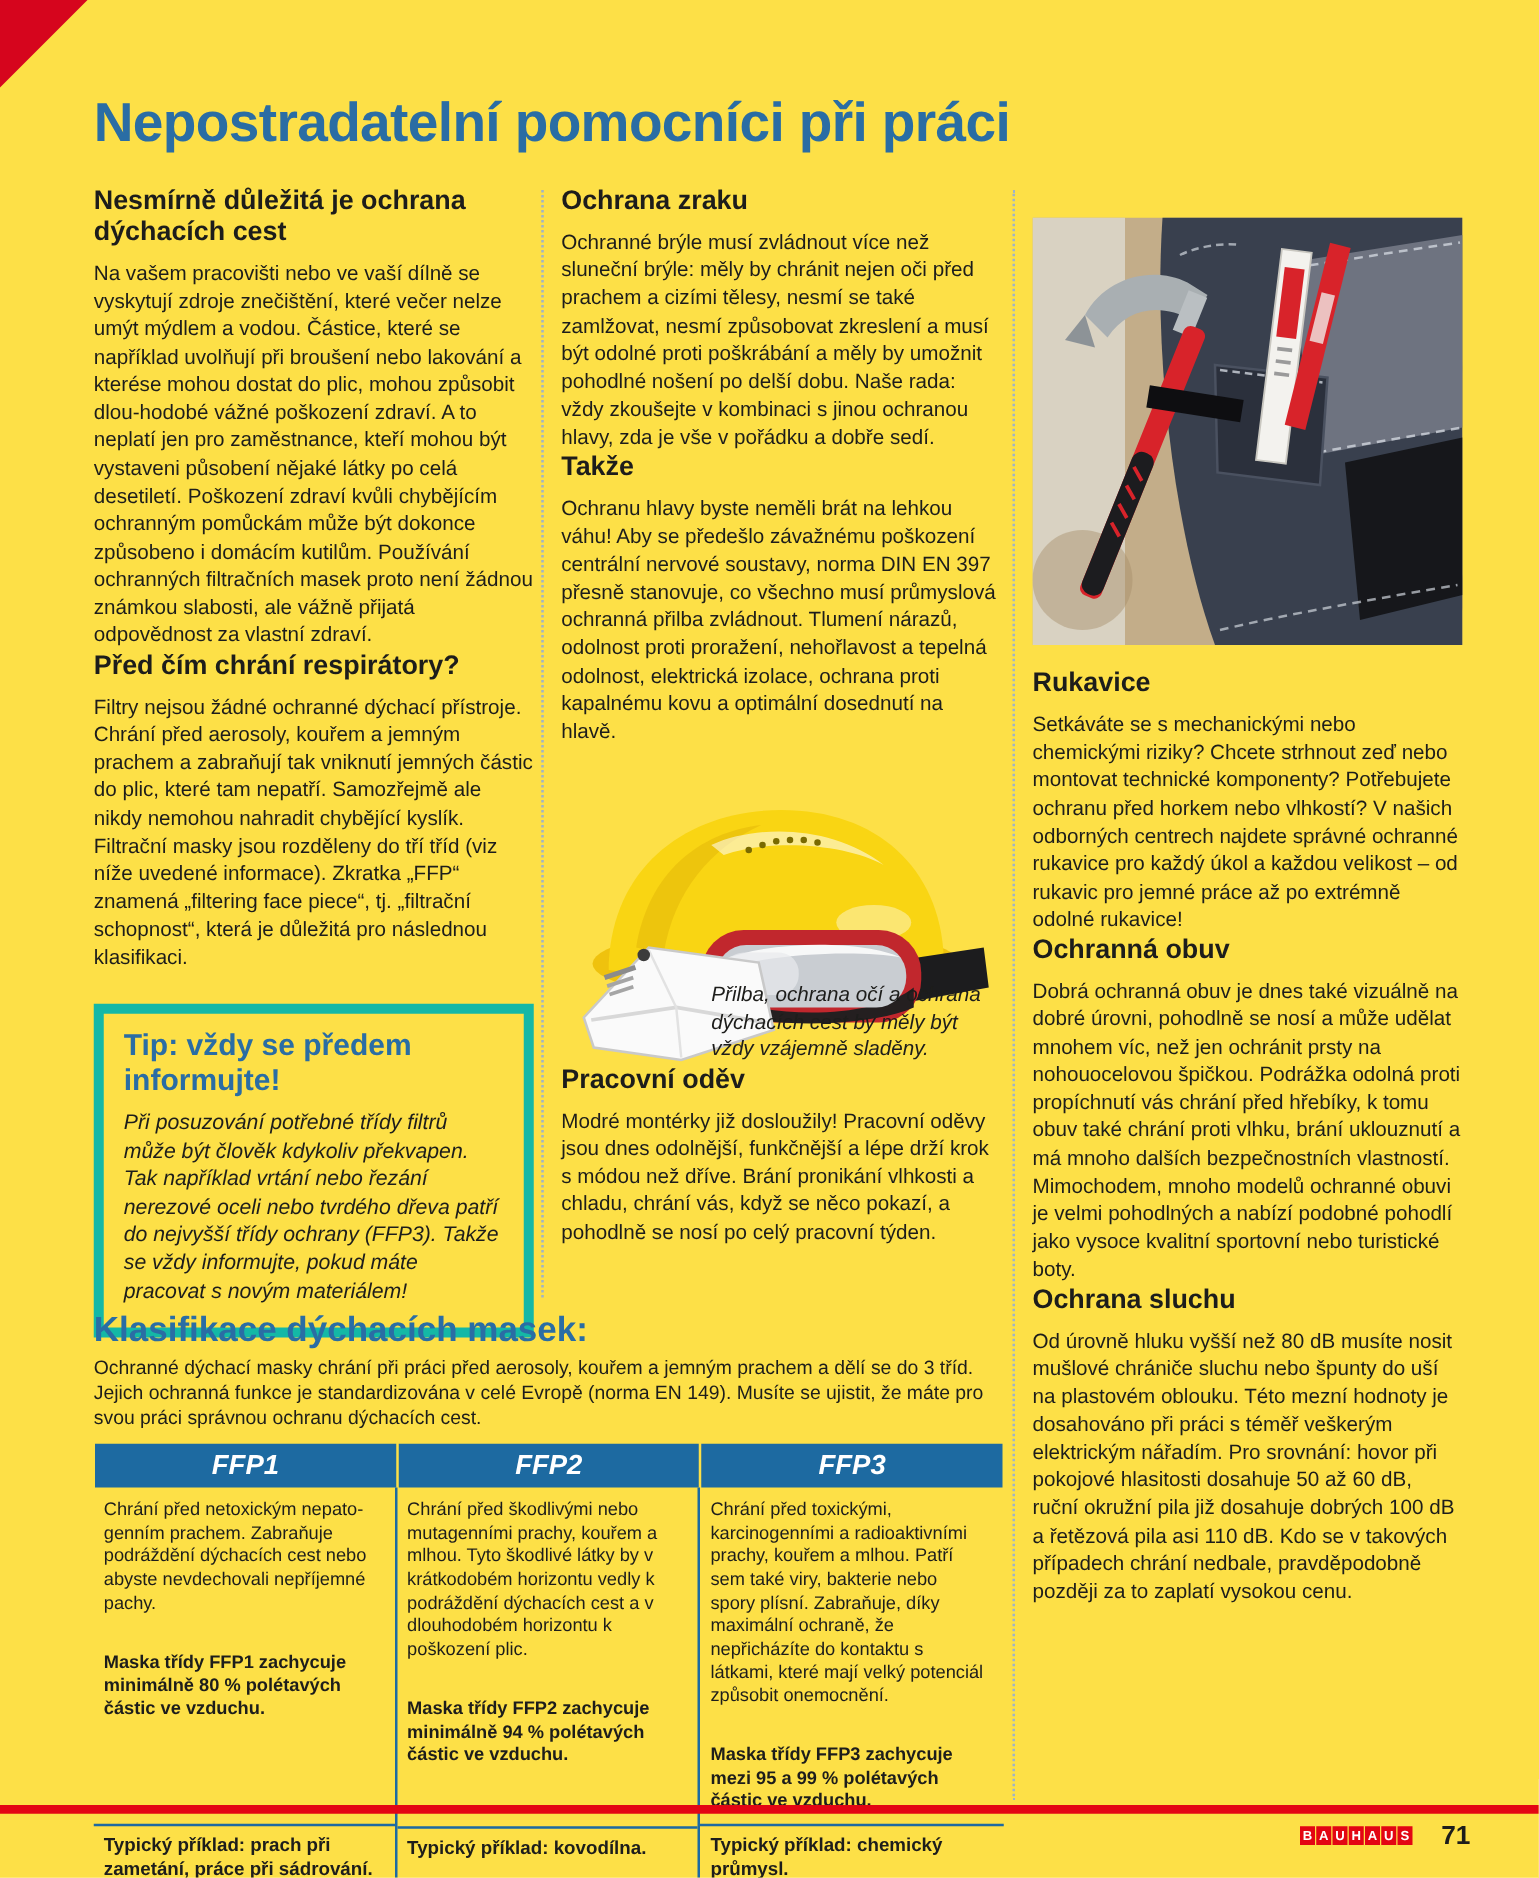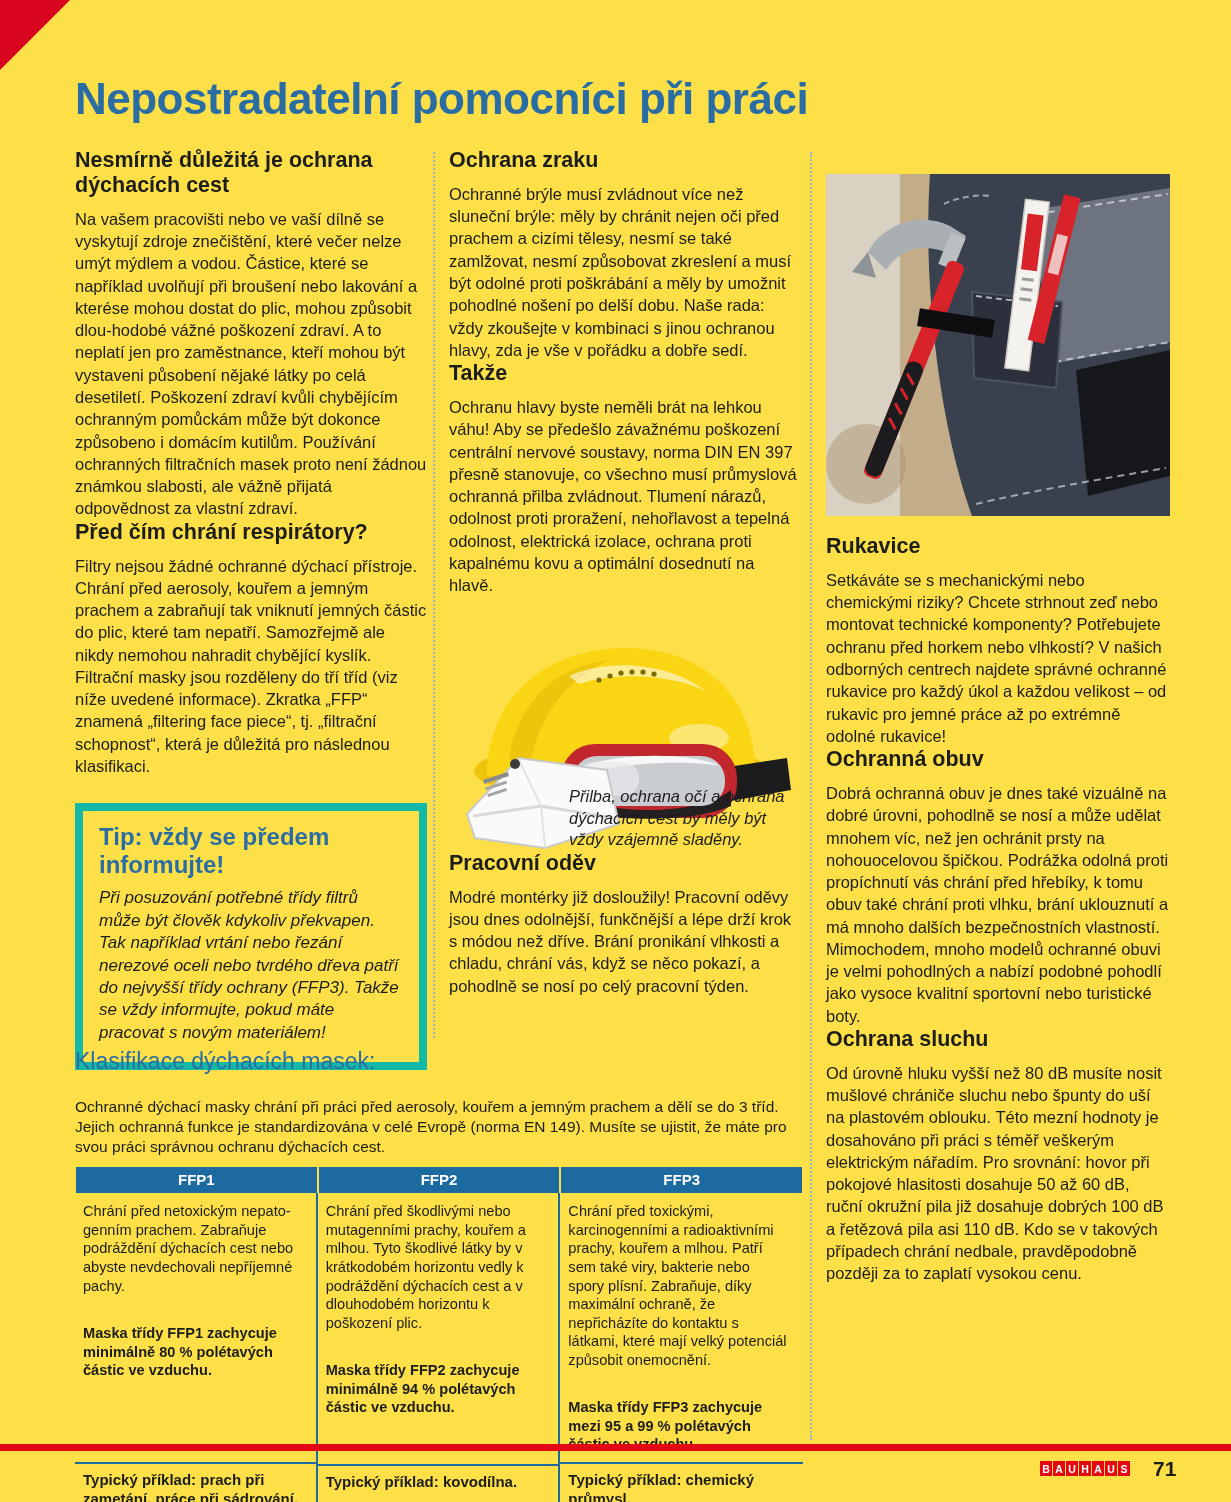--- a/index.html
+++ b/index.html
@@ -29,27 +29,27 @@
   .tip-box h3 { font-size:24px; font-weight:bold; color:#2a6da4; margin:0 0 8px; }
   .tip-box p { font-size:17px; font-style:italic; line-height:1.32; }
 
   .figure { position:relative; height:232px; margin-top:22px; }
   .caption { position:relative; z-index:2; font-style:italic;
     font-size:16.5px; line-height:1.3; margin:-64px 0 0 120px; }
 
   .photo { margin-top:26px; line-height:0; }
 
   #classification { position:absolute; left:75px; top:1048px; width:728px; }
-  #classification h3 { font-size:23px; font-weight:normal; color:#2a6da4; margin:0 0 22px; }
+  #classification h3 { font-size:28px; font-weight:bold; color:#2a6da4; margin:0 0 5px; }
   #classification .intro { font-size:15.5px; line-height:1.3; }
 
   .ffp-table { display:flex; margin-top:10px; }
   .ffp-col { flex:1 1 0; display:flex; flex-direction:column; }
-  .ffp-head { background:#1d6aa1; color:#fff; text-align:center; font-size:15px;
-    font-weight:bold; padding:4px 0 5px; margin:0 1px; }
+  .ffp-head { background:#1d6aa1; color:#fff; text-align:center; font-size:22px;
+    font-weight:bold; padding:4px 0 5px; margin:0 1px;font-style:italic; }
   .ffp-cellwrap { flex:1; display:flex; flex-direction:column; }
   .ffp-col:nth-child(1) .ffp-cellwrap, .ffp-col:nth-child(2) .ffp-cellwrap { border-right:2px solid #1d6aa1; }
   .ffp-body { flex:1; min-height:192px; padding:9px 14px 8px 8px; font-size:14.6px; line-height:1.27; }
   .ffp-body .capture { font-weight:bold; margin-top:29px; }
   .ffp-example { border-top:2.5px solid #1d6aa1; font-weight:bold;
     padding:6px 14px 8px 8px; font-size:15px; line-height:1.27; min-height:52px; }
 
   .footer-bar { position:absolute; left:0; top:1444px; width:1231px; height:7px; background:#e30613; }
   .brand-logo { position:absolute; left:1040px; top:1461px; display:flex; gap:1px; }
   .brand-logo .lbox { width:12px; height:15px; background:#e30613; color:#fff; font-size:10.5px;

